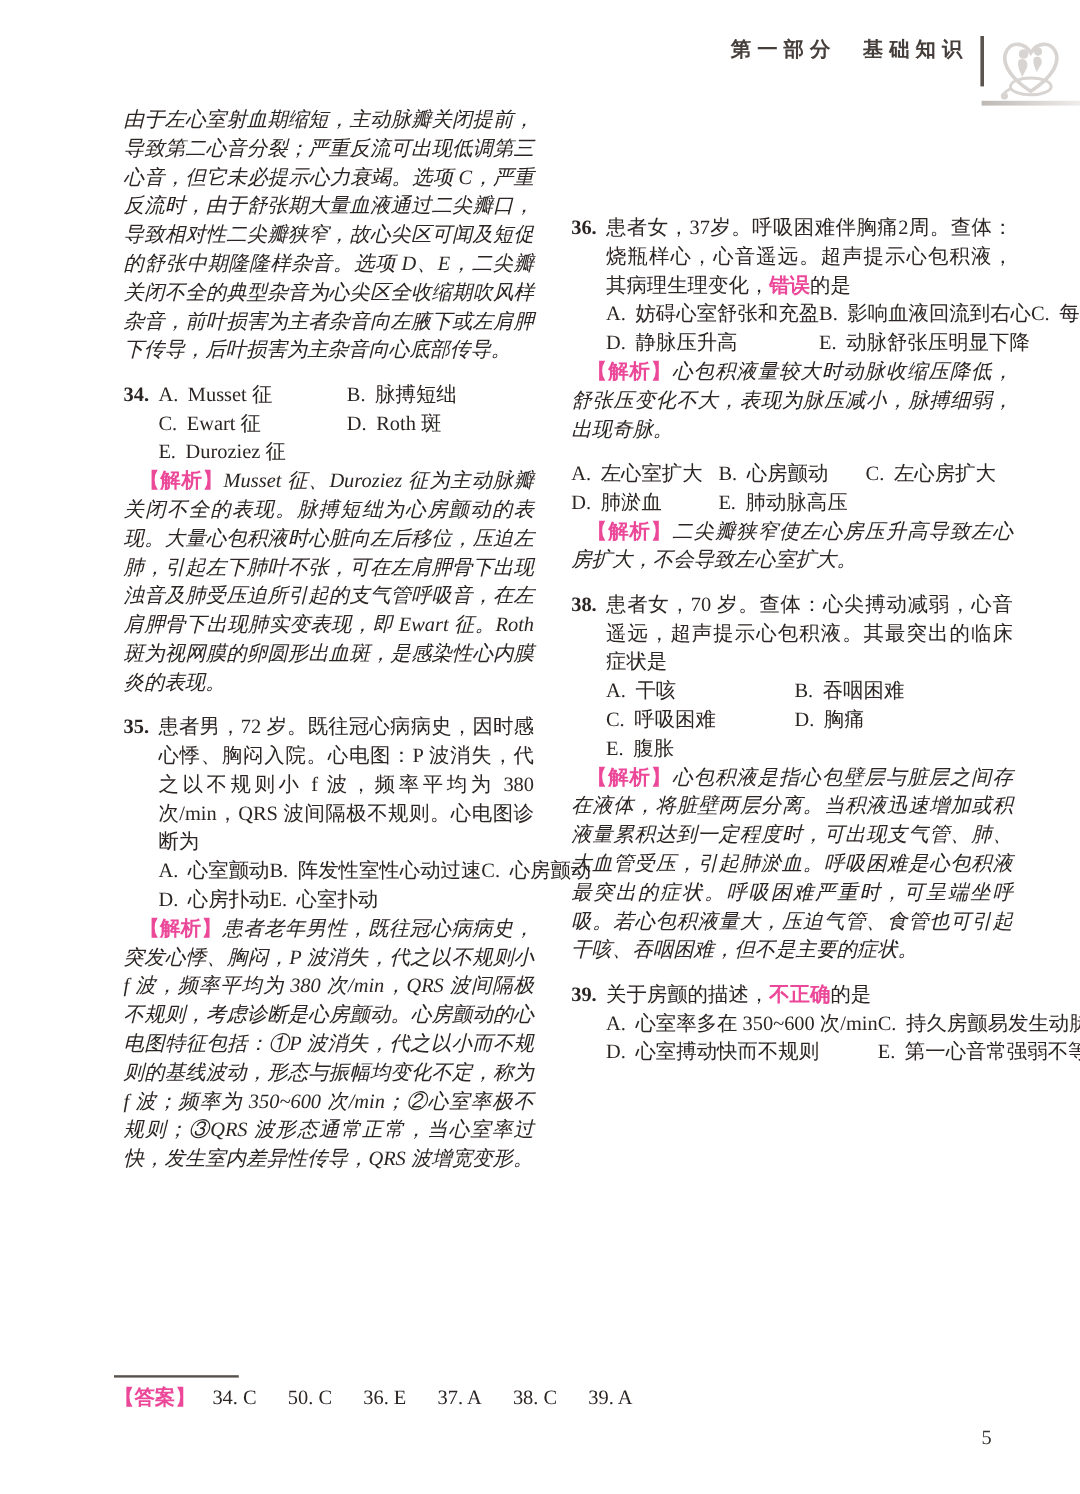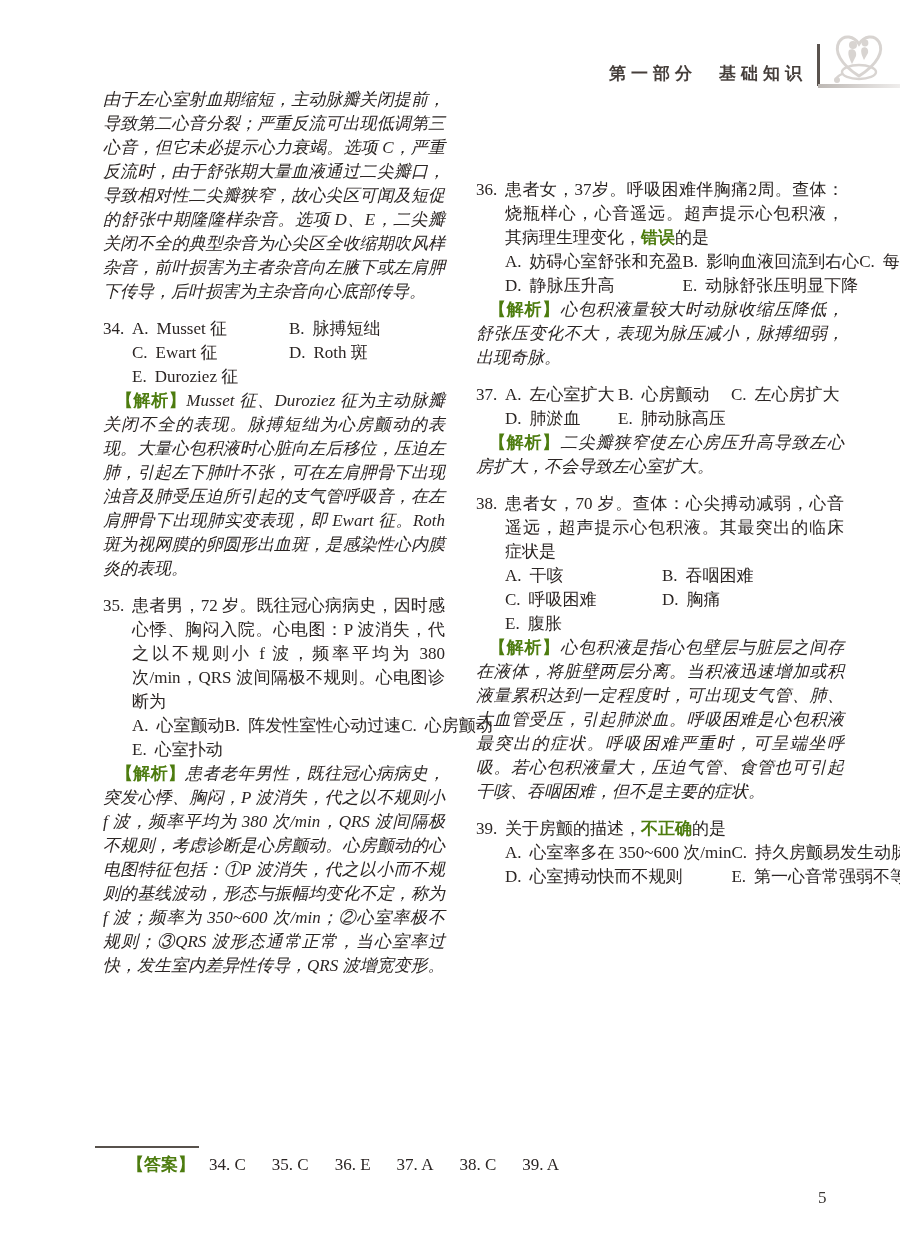--- a/index.html
+++ b/index.html
@@ -3,56 +3,56 @@
 <meta charset="utf-8">
 <style>
   html,body { margin:0; padding:0; background:#e8e8e8; }
   .page {
     position:relative; width:900px; height:1245px; margin:0 auto;
     background:#ffffff; overflow:hidden;
     font-family:"Liberation Serif","DejaVu Serif",serif;
     color:#2b2523; font-size:17px; line-height:24px;
   }
   
-  .header { position:absolute; top:30px; right:10px; display:flex; align-items:flex-end; }
+  .header { position:absolute; top:30px; right:10px; display:flex; align-items:flex-start; }
   .header-title {
     font-family:"Liberation Sans","DejaVu Sans",sans-serif;
     font-weight:700; font-size:17px; letter-spacing:5px; color:#453e3a;
     margin-right:10px; white-space:nowrap;
   }
   .header-bar { width:3px; height:42px; background:#5a534e; margin-right:8px; }
   .header-rule {
     position:absolute; top:84px; right:0; width:82px; height:4px;
     background:linear-gradient(to right,#bdb8b4,#efedec);
   }
   
   .columns { position:absolute; top:88px; left:103px; display:flex; gap:31px;align-items:center; }
   .col-left  { width:342px; }
   .col-right { width:368px; }
   p { margin:0; }
   .continuation { text-align:justify; font-style:italic; }
   .question { display:flex; margin-top:13px; }
-  .qnum { width:29px; flex:none; }
+  .qnum { width:29px; flex:none;font-weight:bold; }
   .qbody { flex:1; min-width:0; }
   .stem { text-align:justify; }
   .opts { display:grid; grid-template-columns:1fr 1fr 1fr; }
   .opts.two { grid-template-columns:157px 1fr; }
   .opt { line-height:24px; white-space:nowrap; }
   .ok { margin-right:8px; }
   .analysis { text-align:justify; text-indent:13px; }
   .kai-body { font-style:italic; }
   .bh {
     font-family:"Liberation Sans","DejaVu Sans",sans-serif;
-    font-weight:700; font-style:normal; color:#4d7c0f;
+    font-weight:700; font-style:normal; color:#ec4899;
   }
   
   .answers { position:absolute; left:95px; top:1146px; }
   .answers-rule { width:104px; height:2px; background:#57514c; margin-bottom:5px; }
   .answers-line { display:flex; align-items:baseline; }
-  .answers-label { margin-right:14px;margin-left:32px; }
+  .answers-label { margin-right:14px; }
   .ans-item { margin-right:26px; }
   .page-number { position:absolute; left:818px; top:1186px; font-size:17px; color:#3a3633; }
   .logo-svg { display:block; }
 </style>
 </head>
 <body>
 
 <div class="page">
 
   <div class="header">
@@ -100,20 +100,21 @@
       <p class="analysis"><span class="bh">【解析】</span><span class="kai-body">Musset 征、Duroziez 征为主动脉瓣关闭不全的表现。脉搏短绌为心房颤动的表现。大量心包积液时心脏向左后移位，压迫左肺，引起左下肺叶不张，可在左肩胛骨下出现浊音及肺受压迫所引起的支气管呼吸音，在左肩胛骨下出现肺实变表现，即 Ewart 征。Roth 斑为视网膜的卵圆形出血斑，是感染性心内膜炎的表现。</span></p>
 
       <div class="question">
         <div class="qnum">35.</div>
         <div class="qbody">
           <p class="stem">患者男，72 岁。既往冠心病病史，因时感心悸、胸闷入院。心电图：P 波消失，代之以不规则小 f 波，频率平均为 380 次/min，QRS 波间隔极不规则。心电图诊断为</p>
           <div class="opts">
             <div class="opt"><span class="ok">A.</span><span>心室颤动</span></div>
             <div class="opt"><span class="ok">B.</span><span>阵发性室性心动过速</span></div>
             <div class="opt"><span class="ok">C.</span><span>心房颤动</span></div>
+            <div class="opt"><span class="ok">D.</span><span>心房扑动</span></div>
             <div class="opt"><span class="ok">E.</span><span>心室扑动</span></div>
           </div>
         </div>
       </div>
       <p class="analysis"><span class="bh">【解析】</span><span class="kai-body">患者老年男性，既往冠心病病史，突发心悸、胸闷，P 波消失，代之以不规则小 f 波，频率平均为 380 次/min，QRS 波间隔极不规则，考虑诊断是心房颤动。心房颤动的心电图特征包括：①P 波消失，代之以小而不规则的基线波动，形态与振幅均变化不定，称为 f 波；频率为 350~600 次/min；②心室率极不规则；③QRS 波形态通常正常，当心室率过快，发生室内差异性传导，QRS 波增宽变形。</span></p>
 
     </div>
 
     <div class="col-right">
 
@@ -126,21 +127,20 @@
             <div class="opt"><span class="ok">B.</span><span>影响血液回流到右心</span></div>
             <div class="opt"><span class="ok">C.</span><span>每搏输出量可降低</span></div>
             <div class="opt"><span class="ok">D.</span><span>静脉压升高</span></div>
             <div class="opt"><span class="ok">E.</span><span>动脉舒张压明显下降</span></div>
           </div>
         </div>
       </div>
       <p class="analysis"><span class="bh">【解析】</span><span class="kai-body">心包积液量较大时动脉收缩压降低，舒张压变化不大，表现为脉压减小，脉搏细弱，出现奇脉。</span></p>
 
       <div class="question">
-        <div class="qnum">37.</div>
         <div class="qbody">
           <div class="opts">
             <div class="opt"><span class="ok">A.</span><span>左心室扩大</span></div>
             <div class="opt"><span class="ok">B.</span><span>心房颤动</span></div>
             <div class="opt"><span class="ok">C.</span><span>左心房扩大</span></div>
             <div class="opt"><span class="ok">D.</span><span>肺淤血</span></div>
             <div class="opt"><span class="ok">E.</span><span>肺动脉高压</span></div>
           </div>
         </div>
       </div>
@@ -176,21 +176,21 @@
       </div>
 
     </div>
   </div>
 
   <div class="answers">
     <div class="answers-rule"></div>
     <div class="answers-line">
       <span class="bh answers-label">【答案】</span>
       <span class="ans-item">34. C</span>
-      <span class="ans-item">35. C</span>
+      <span class="ans-item">50. C</span>
       <span class="ans-item">36. E</span>
       <span class="ans-item">37. A</span>
       <span class="ans-item">38. C</span>
       <span class="ans-item">39. A</span>
     </div>
   </div>
 
   <div class="page-number">5</div>
 
 </div>

